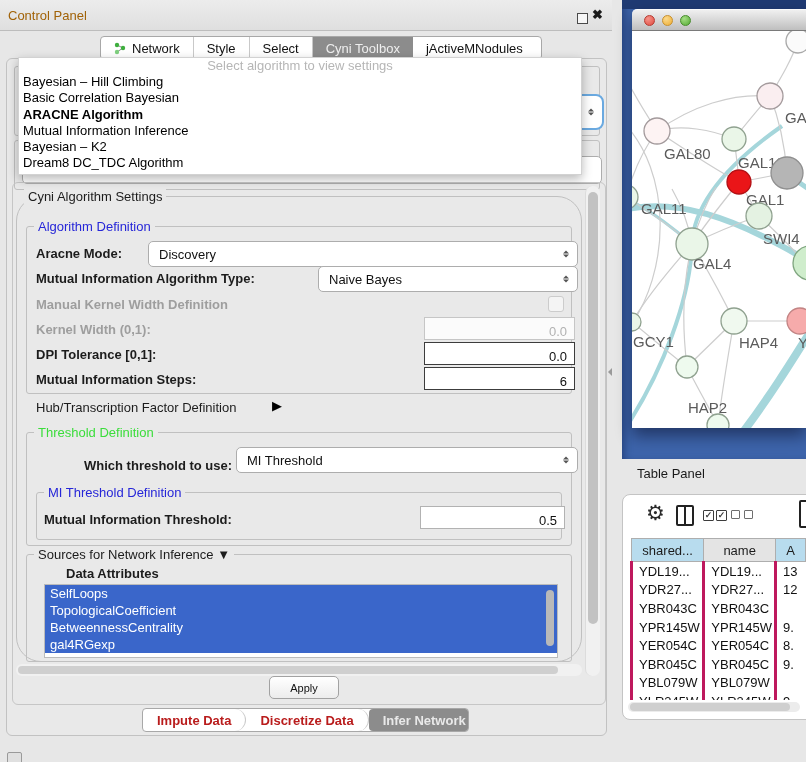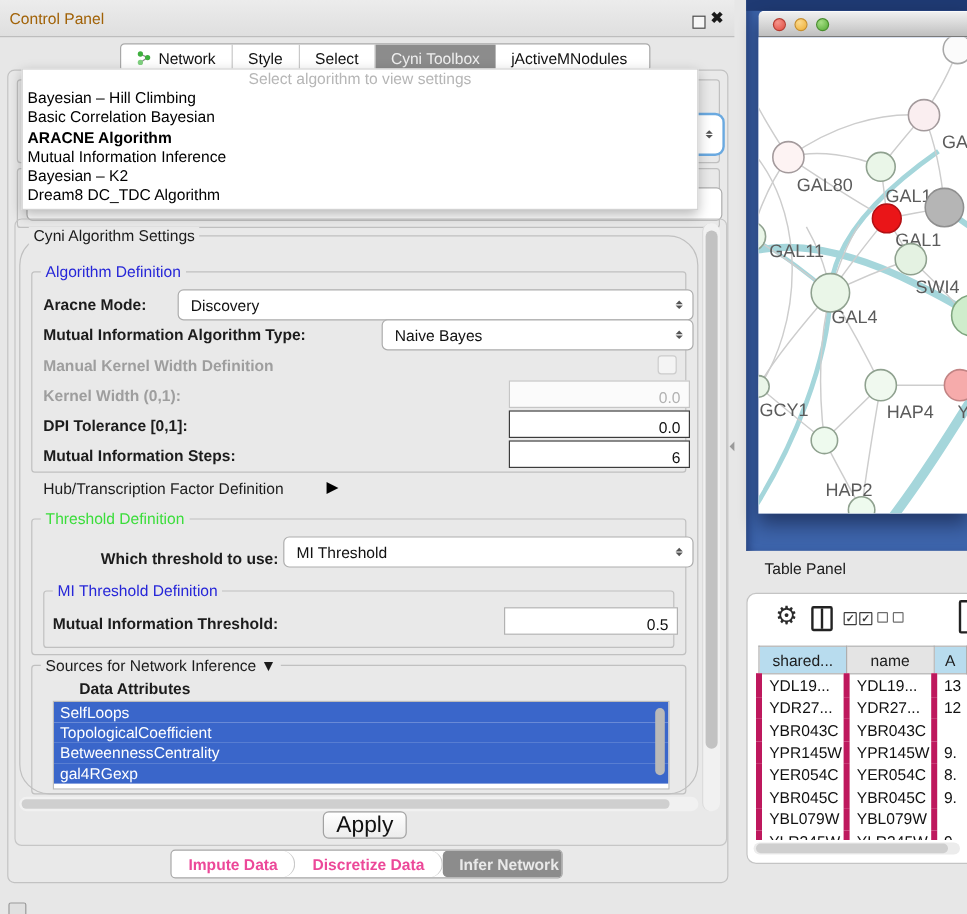--- a/index.html
+++ b/index.html
@@ -62,24 +62,24 @@
   .sb-track-v{background:#f1f1f1;border-left:1px solid #dcdcdc;border-radius:7px;}
   .sb-thumb{position:absolute;background:#c2c2c2;border-radius:6px;}
   .sb-track-h{background:#f1f1f1;border-radius:7px;}
 
   
   .attr-list{background:#fff;border:1px solid #bbb;overflow:hidden;}
   .attr-item{height:17px;line-height:17px;padding-left:5px;background:#3a66ca;color:#fff;
              font-size:13px;white-space:nowrap;}
 
   .btn{position:absolute;background:linear-gradient(#ffffff,#ececec);border:1px solid #a2a2a2;
-       border-radius:5px;display:flex;align-items:center;justify-content:center;font-size:19px;color:#111;}
+       border-radius:5px;display:flex;align-items:center;justify-content:center;font-size:11px;color:#111;}
 
   .bottom-tabs{left:142px;top:708px;width:325px;}
-  .btab{height:22px;display:flex;align-items:center;padding:0 14px;font-weight:bold;color:#ec4899;
+  .btab{height:22px;display:flex;align-items:center;padding:0 14px;font-weight:bold;color:#b91c1c;
         border-right:1px solid #c9c9c9;white-space:nowrap;border-radius:11px;}
   .btab:last-child{border-right:none;}
   .btab.sel{background:#8c8c8c;color:#e9e9e9;border-radius:4px;font-weight:bold;}
 
   .corner-sq{left:7px;top:752px;width:13px;height:13px;border:1px solid #9a9a9a;background:#e0e0e0;
              border-radius:2px;}
   .split-arrow{left:604px;top:368px;width:0;height:0;border:4px solid transparent;
                border-right-color:#9a9a9a;}
 
   
@@ -103,21 +103,21 @@
   .cb{position:absolute;width:9px;height:9px;border:1.5px solid #3c3c3c;border-radius:1px;
       font-size:9px;line-height:9px;text-align:center;color:#3c3c3c;font-weight:bold;}
   .cb.light{border-color:#6e6e6e;}
   .page-icon{left:799px;top:500px;width:18px;height:24px;border:2.5px solid #222;border-radius:2px;background:#fff;}
 
   table.tp{position:absolute;left:630px;top:538px;border-collapse:collapse;table-layout:fixed;
            font-size:13px;}
   table.tp th{height:20px;border:1px solid #aeaeae;background:#e4e4e4;font-weight:normal;
               overflow:hidden;white-space:nowrap;}
   table.tp th.hl{background:#b8dcee;}
-  table.tp td{height:18.6px;padding:0 0 0 6px;border-left:5px solid #be185d;overflow:hidden;
+  table.tp td{height:18.6px;padding:0 0 0 6px;border-left:3px solid #be185d;overflow:hidden;
               white-space:nowrap;color:#111;}
   .tp-clip{left:622px;top:537px;width:184px;height:163px;overflow:hidden;}
   .tp-hscroll{left:628px;top:702px;width:172px;height:10px;background:#ececec;border-radius:5px;}
   .tp-hthumb{position:absolute;left:2px;top:1px;width:160px;height:8px;background:#cfcfcf;border-radius:4px;}
 </style>
 </head>
 <body>
 
 <div id="root">
 

